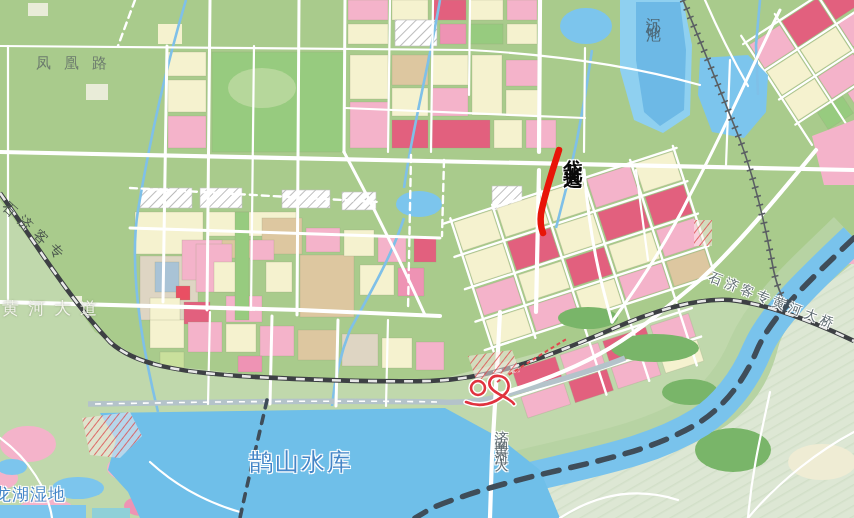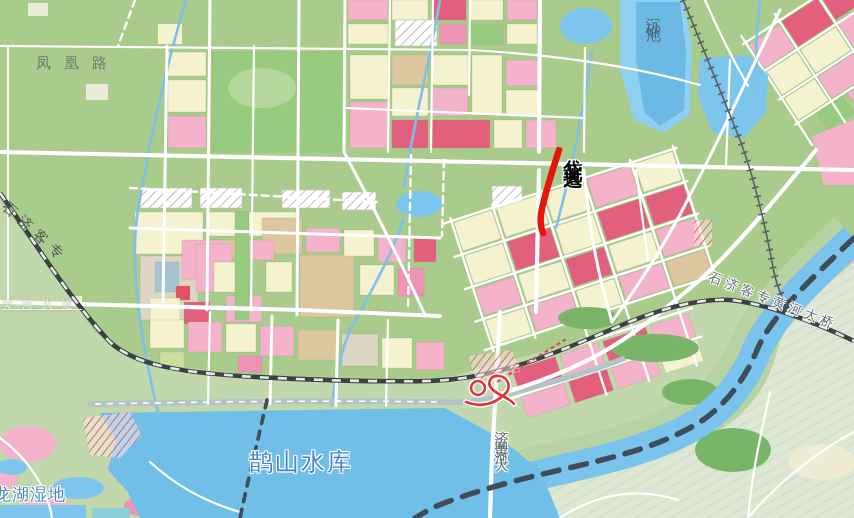--- a/index.html
+++ b/index.html
@@ -7,22 +7,22 @@
     font-family:"DejaVu Sans","Liberation Sans",sans-serif;}
   #stage svg{position:absolute;left:0;top:0;}
   .lbl{position:absolute;white-space:nowrap;line-height:1.15;pointer-events:none;}
   .halo{text-shadow:0 0 2px #fff,0 0 2px #fff,1px 1px 0 #fff,-1px -1px 0 #fff,1px -1px 0 #fff,-1px 1px 0 #fff;}
   .vert{writing-mode:vertical-rl;text-orientation:upright;}
   .lbl-fenghuang{left:36px;top:55px;font-size:15px;letter-spacing:13px;color:#6d7c6e;}
   .lbl-chenshachi{left:644px;top:5px;font-size:15px;letter-spacing:5px;color:#4e6a7a;}
   .lbl-daibei{left:562px;top:143px;font-size:19px;font-weight:700;letter-spacing:4px;color:#0a0a0a;}
   .lbl-shiji{left:10px;top:198px;font-size:14px;letter-spacing:7px;color:#4c584e;
      transform:rotate(42deg);transform-origin:0 0;}
-  .lbl-huanghe{left:2px;top:299px;font-size:11px;letter-spacing:9px;color:#f2f4ea;
-     text-shadow:0 0 2px rgba(80,92,70,.55);text-decoration:underline;}
+  .lbl-huanghe{left:2px;top:299px;font-size:17px;letter-spacing:9px;color:#f2f4ea;
+     text-shadow:0 0 2px rgba(80,92,70,.55);}
   .lbl-queshan{left:249px;top:449px;font-size:24px;letter-spacing:2px;color:#4586c8;}
   .lbl-longhu{left:-6px;top:485px;font-size:17px;letter-spacing:1px;color:#4586c8;}
   .lbl-jnbridge{left:494px;top:419px;font-size:14px;letter-spacing:7px;color:#5f6b71;}
   .lbl-sjbridge{left:712px;top:270px;font-size:13px;letter-spacing:4px;color:#5d6a70;
      transform:rotate(21deg);transform-origin:0 0;}
   
   .cream{fill:#f5f2cf}
   .pink{fill:#f4b3ca}.pink2{fill:#ee93b4}
   .rose{fill:#e2607e}.rose2{fill:#e94f63}
   .tan{fill:#ddc7a0}.beige{fill:#ded5c3}

